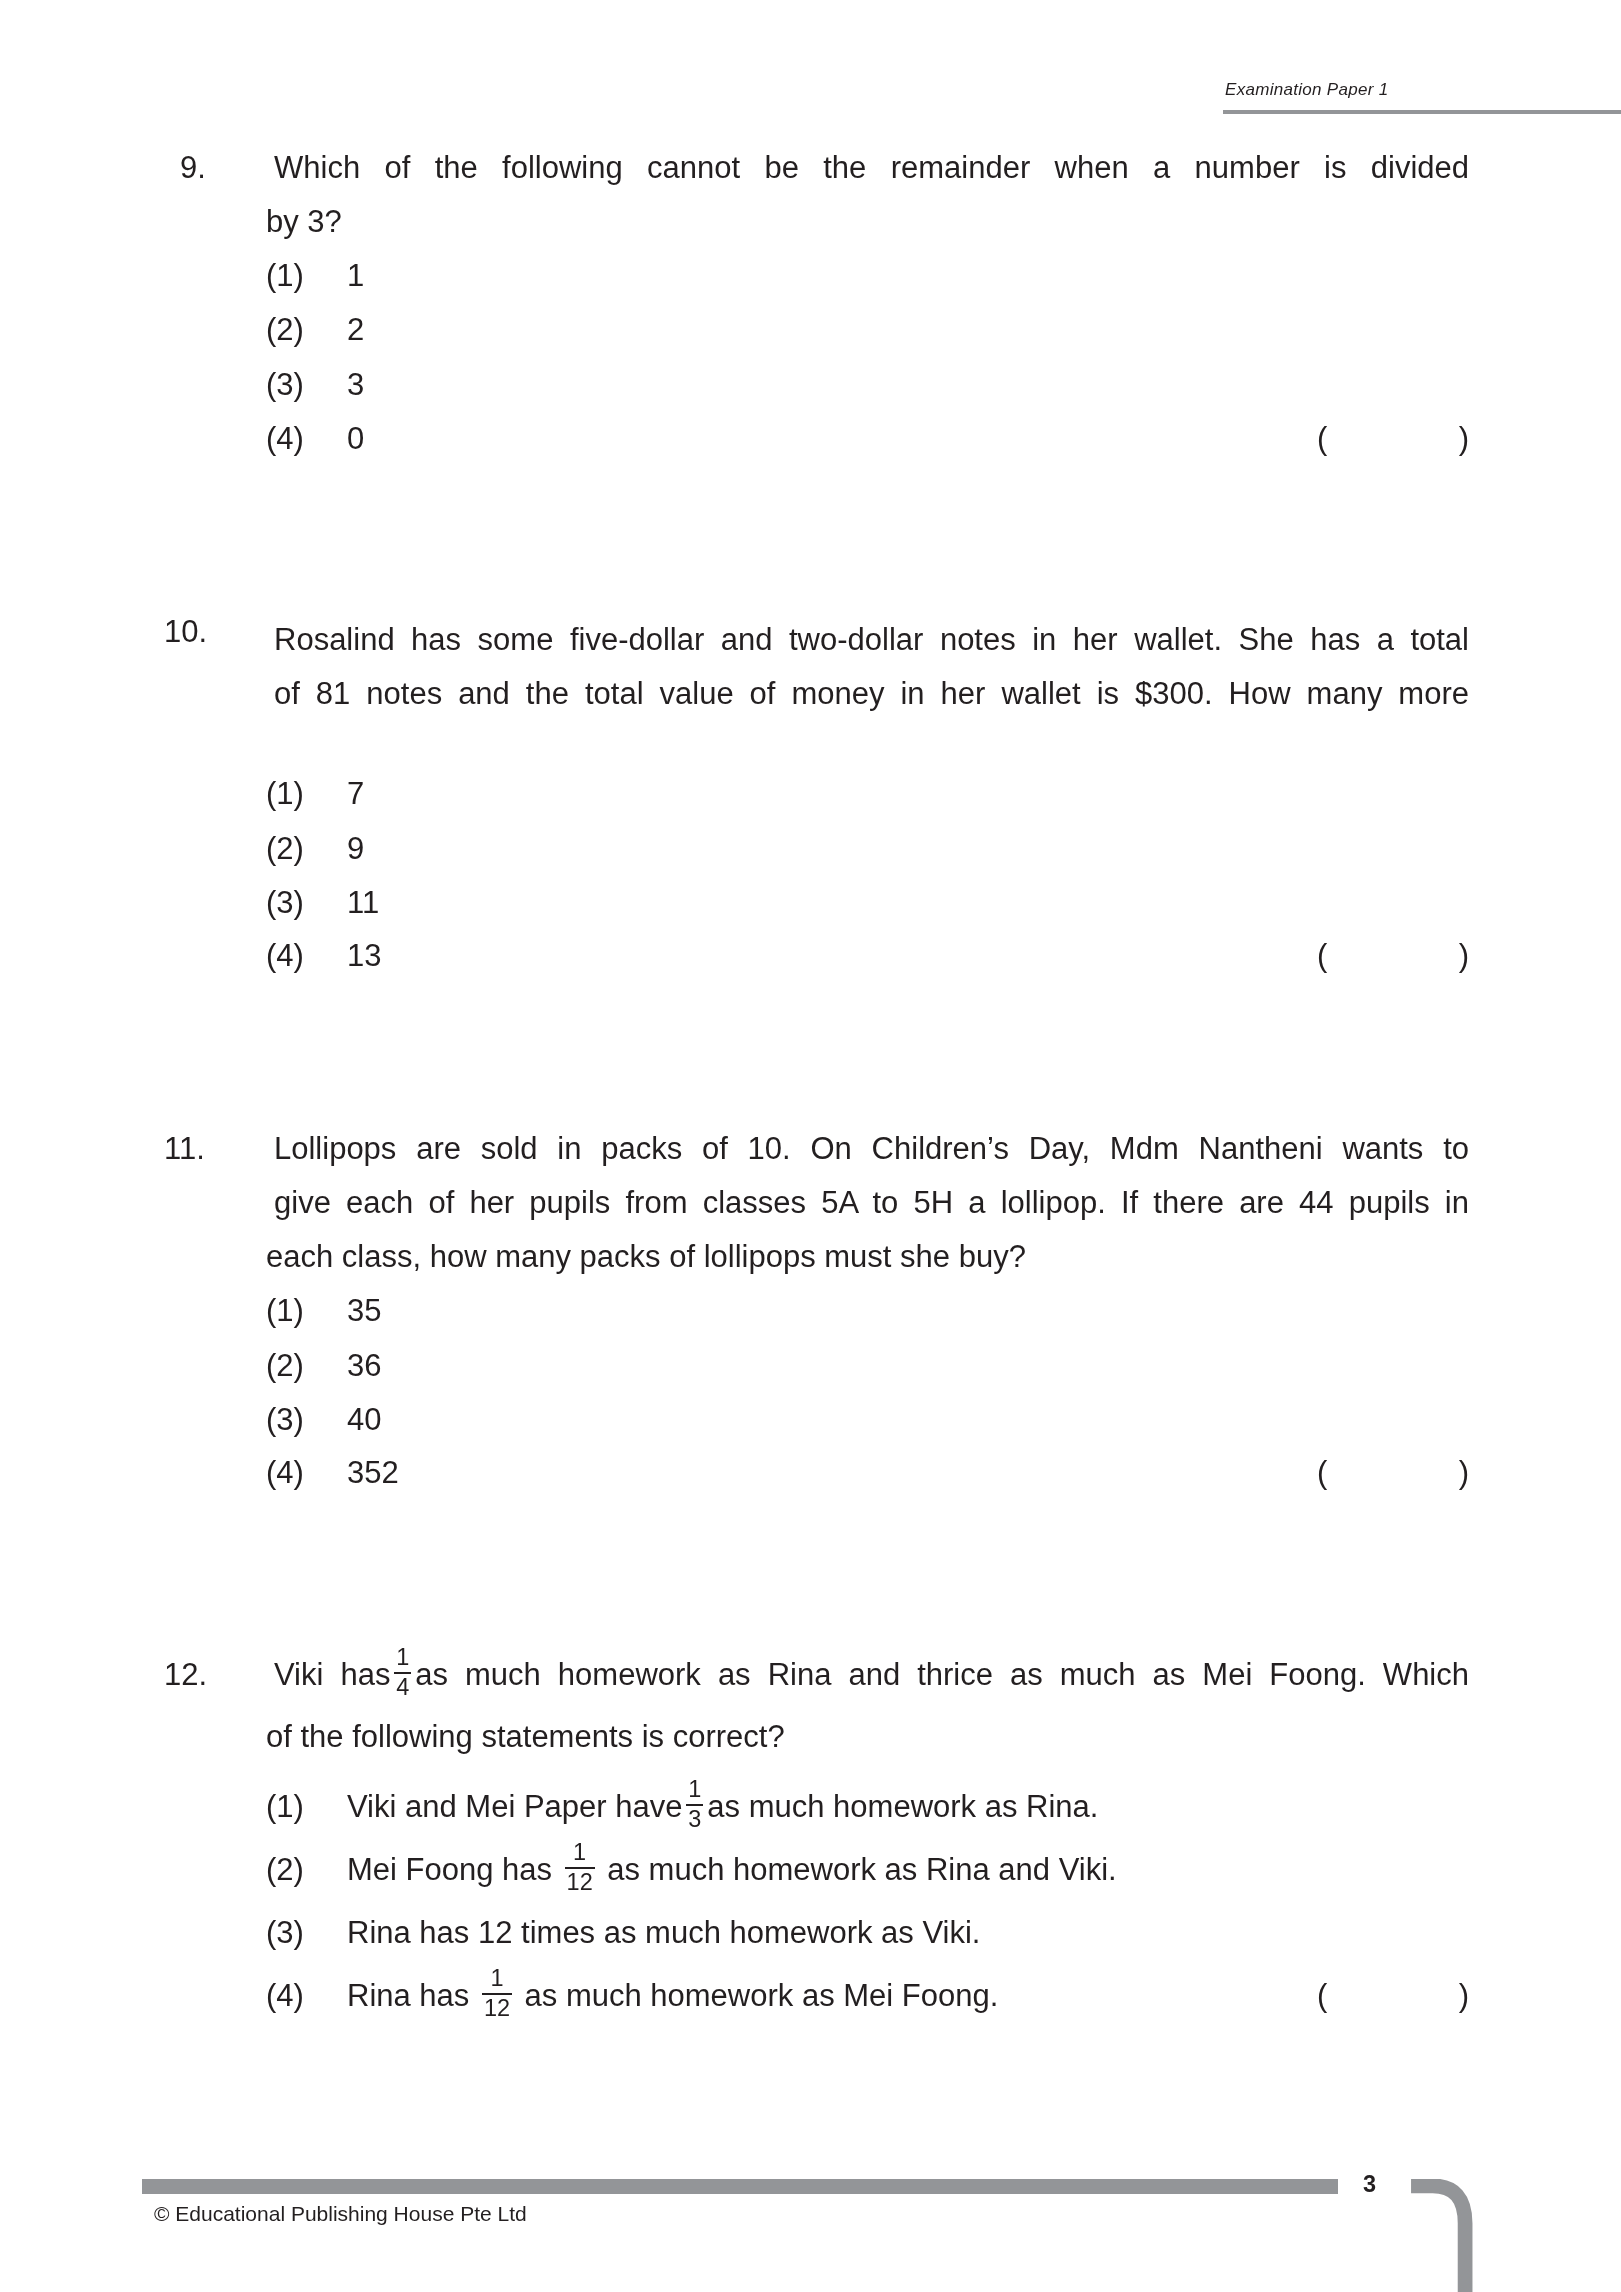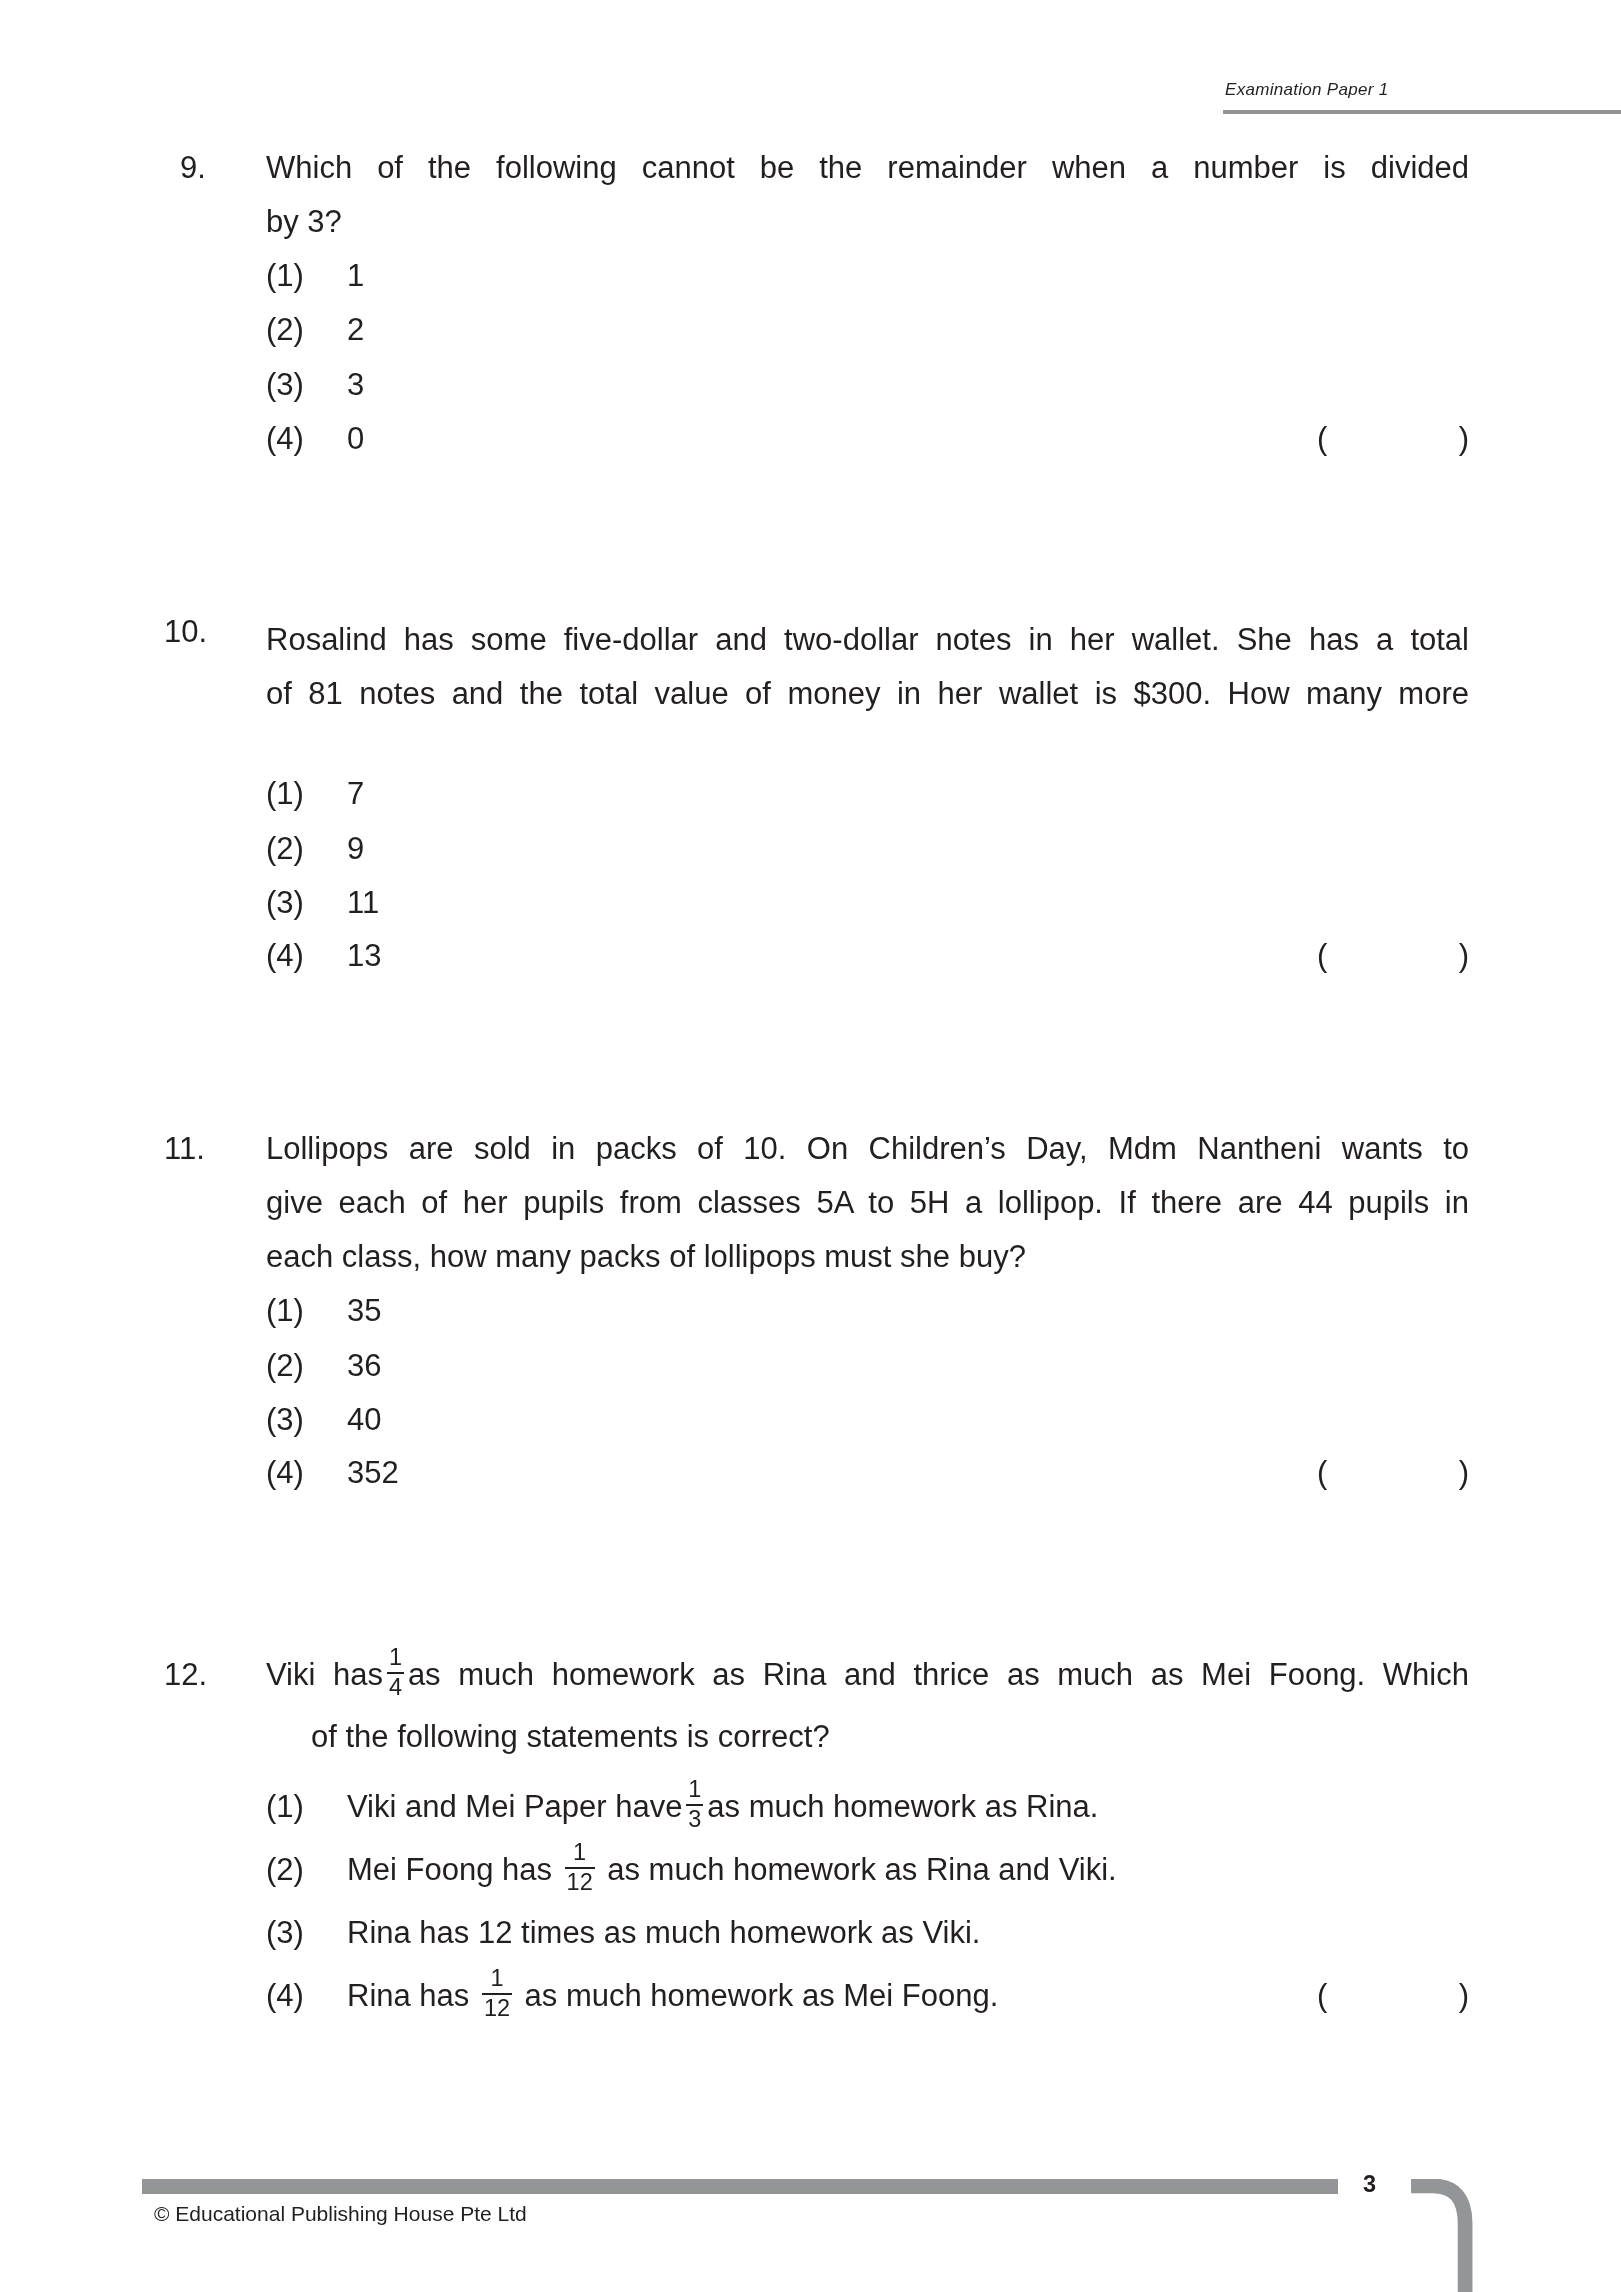--- a/index.html
+++ b/index.html
@@ -54,20 +54,21 @@
       line-height: 54px;
       text-align: justify;
     }
     .qtext .line {
       display: block;
       white-space: nowrap;
     }
     .qtext .line.justify {
       text-align: justify;
       text-align-last: justify;
+      margin-left: 8px;
     }
     .option {
       position: absolute;
       left: 266px;
       width: 1203px;
       height: 54px;
       font-size: 31px;
       line-height: 54px;
     }
     .opt-label {
@@ -239,21 +240,21 @@
     </div>
   </div>
 </div>
 
 <div class="question" style="top:1648px;">
   <div class="qnum" style="left:164px; top:0;">12.</div>
   <div class="qtext" style="top:0;">
     <span class="line justify" style="height:54px;">
       <span>Viki has</span><span class="frac"><span class="num">1</span><span class="bar"></span><span class="den">4</span></span><span>as much homework as Rina and thrice as much as Mei Foong. Which</span>
     </span>
-    <span class="line" style="margin-top:7.8px;margin-left:45px;">of the following statements is correct?</span>
+    <span class="line" style="margin-top:7.8px;">of the following statements is correct?</span>
   </div>
 
   <div class="option" style="top:127px; height:63px; line-height:63px;">
     <span class="opt-label">(1)</span>
     <span class="opt-text">
       <span>Viki and Mei Paper have</span><span class="frac"><span class="num">1</span><span class="bar"></span><span class="den">3</span></span><span>as much homework as Rina.</span>
     </span>
   </div>
 
   <div class="option" style="top:190px; height:63px; line-height:63px;">

